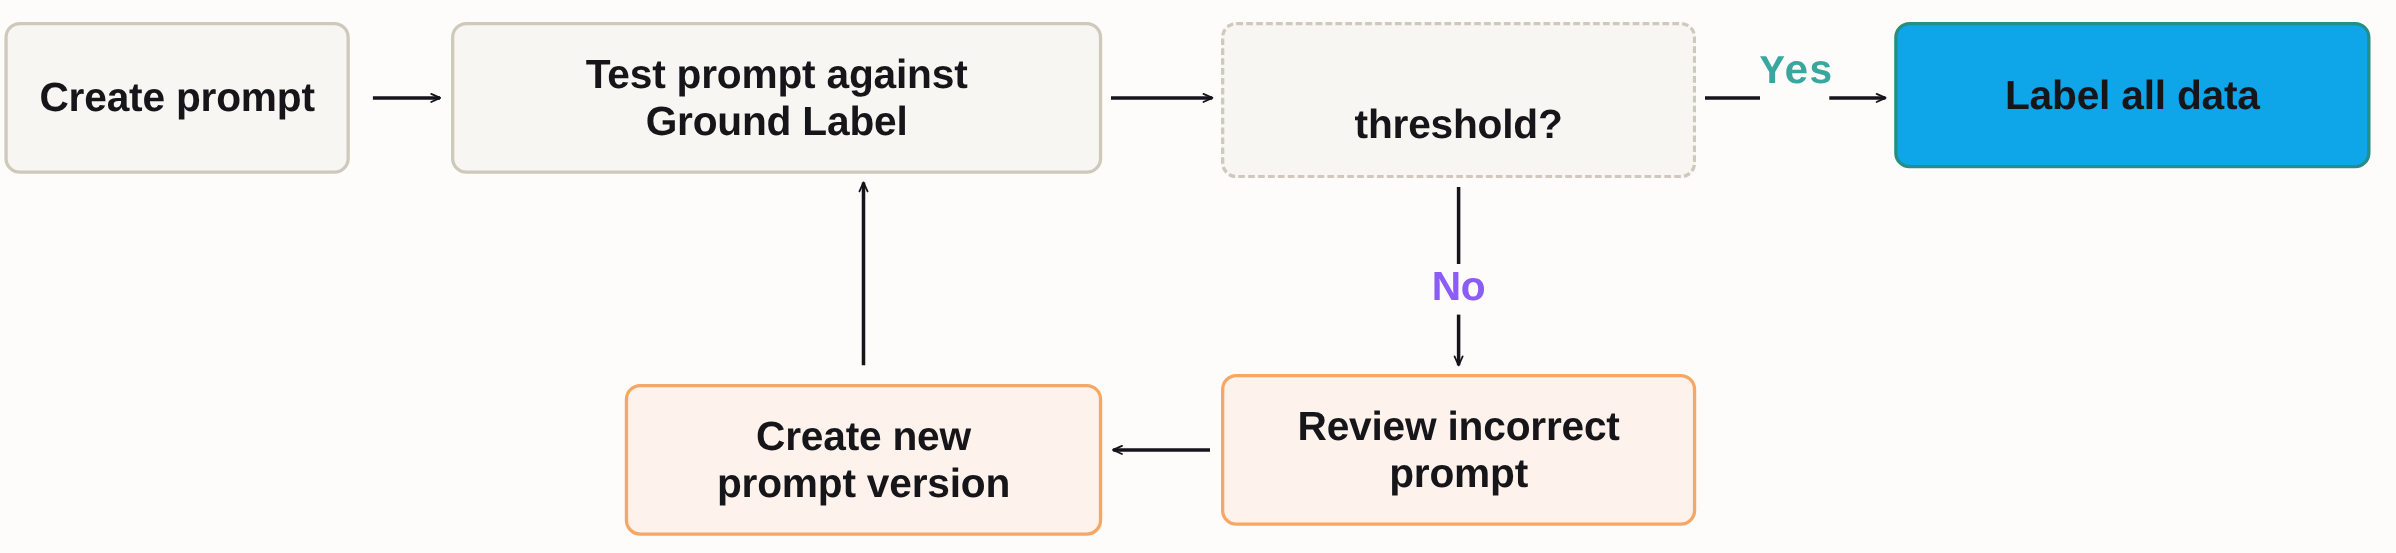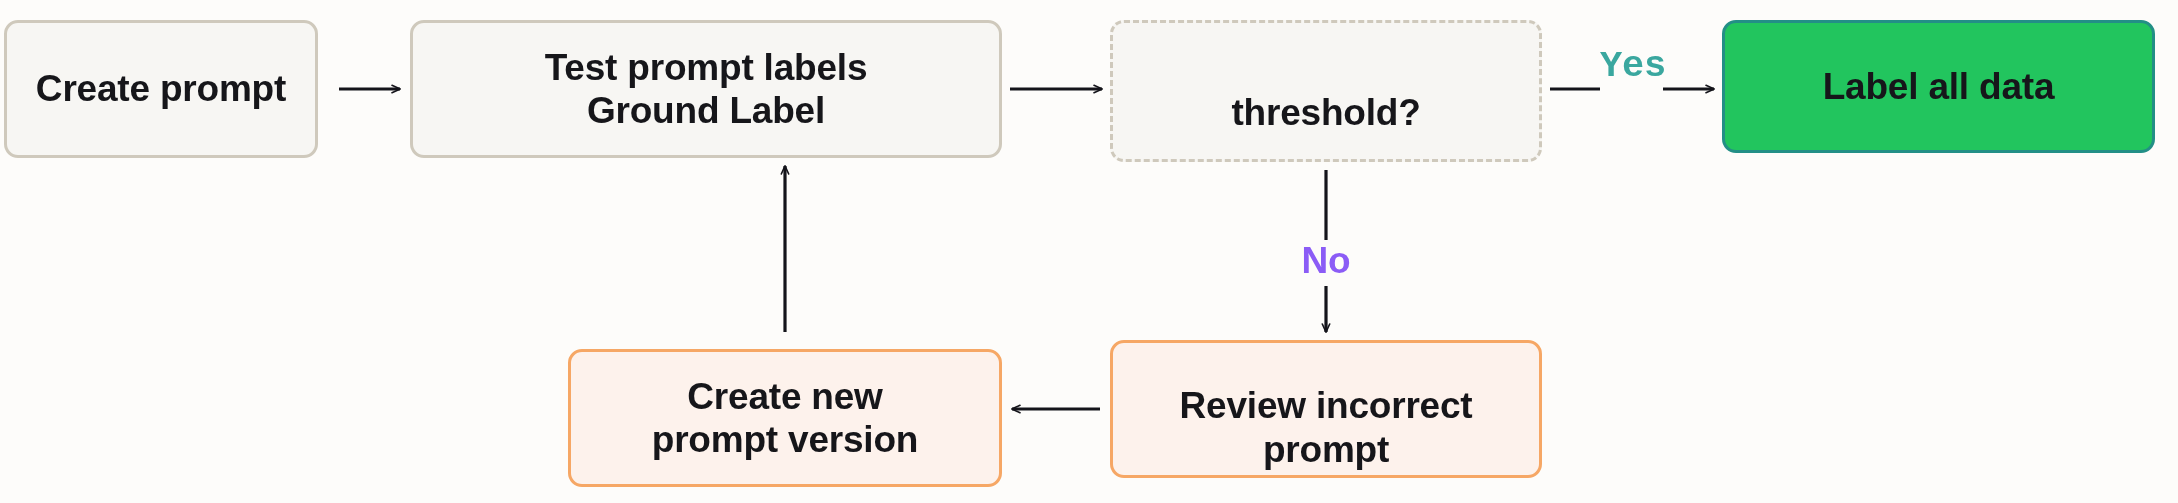--- a/index.html
+++ b/index.html
@@ -36,21 +36,21 @@
   }
   .node-neutral {
     background: #F7F6F3;
     border: 3px solid #CFC9BC;
   }
   .node-decision {
     background: #F7F6F3;
     border: 3px dashed #CFC9BC;
   }
   .node-teal {
-    background: #22c55e;
+    background: #0ea5e9;
     border: 3px solid #238F86;
   }
   .node-orange {
     background: #FDF2EC;
     border: 3px solid #F6A765;
   }
   .edge-label {
     position: absolute;
     font-weight: 700;
     font-size: 37px;
@@ -106,37 +106,37 @@
       <line x1="785" y1="332" x2="785" y2="166" stroke="#14141A" stroke-width="3.2" marker-end="url(#ah)"></line>
     </g>
   </svg>
 
   <div class="node node-neutral" style="left:4px; top:20px; width:314px; height:138px;">
     <span>Create prompt</span>
   </div>
 
   <div class="node node-neutral" style="left:410px; top:20px; width:592px; height:138px;">
     <span>
-      <span>Test prompt labels</span><br>
+      <span>Test prompt against</span><br>
       <span>Ground Label</span>
     </span>
   </div>
 
   <div class="node node-decision" style="left:1110px; top:20px; width:432px; height:142px;">
     <span>
       <br>
       <span>threshold?</span>
     </span>
   </div>
 
   <div class="node node-teal" style="left:1722px; top:20px; width:433px; height:133px;">
     <span>Label all data</span>
   </div>
 
-  <div class="node node-orange" style="left:1110px; top:340px; width:432px; height:138px;align-items:flex-end;">
+  <div class="node node-orange" style="left:1110px; top:340px; width:432px; height:138px;">
     <span>
       <span>Review incorrect</span><br>
       <span>prompt</span>
     </span>
   </div>
 
   <div class="node node-orange" style="left:568px; top:349px; width:434px; height:138px;">
     <span>
       <span>Create new</span><br>
       <span>prompt version</span>

